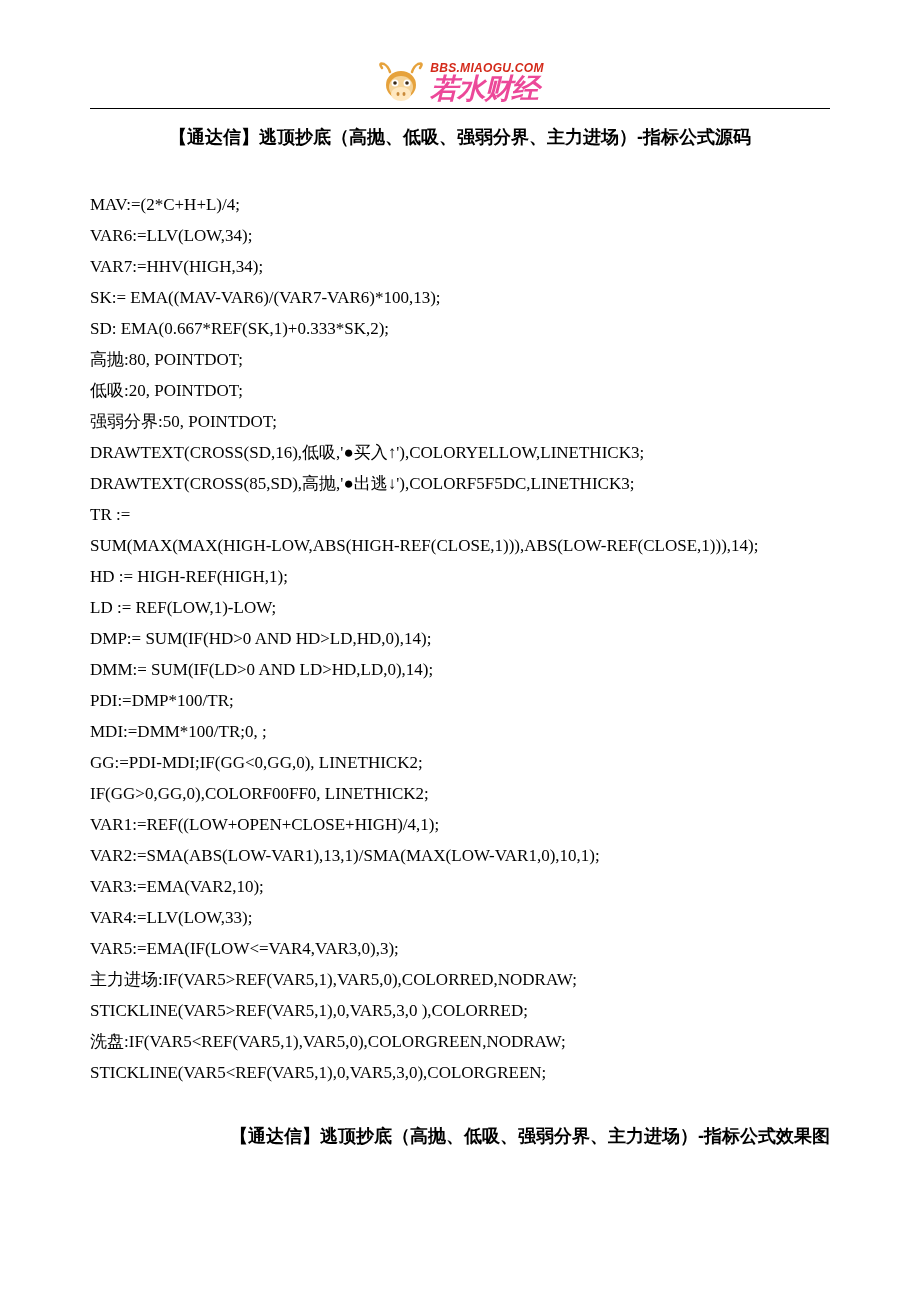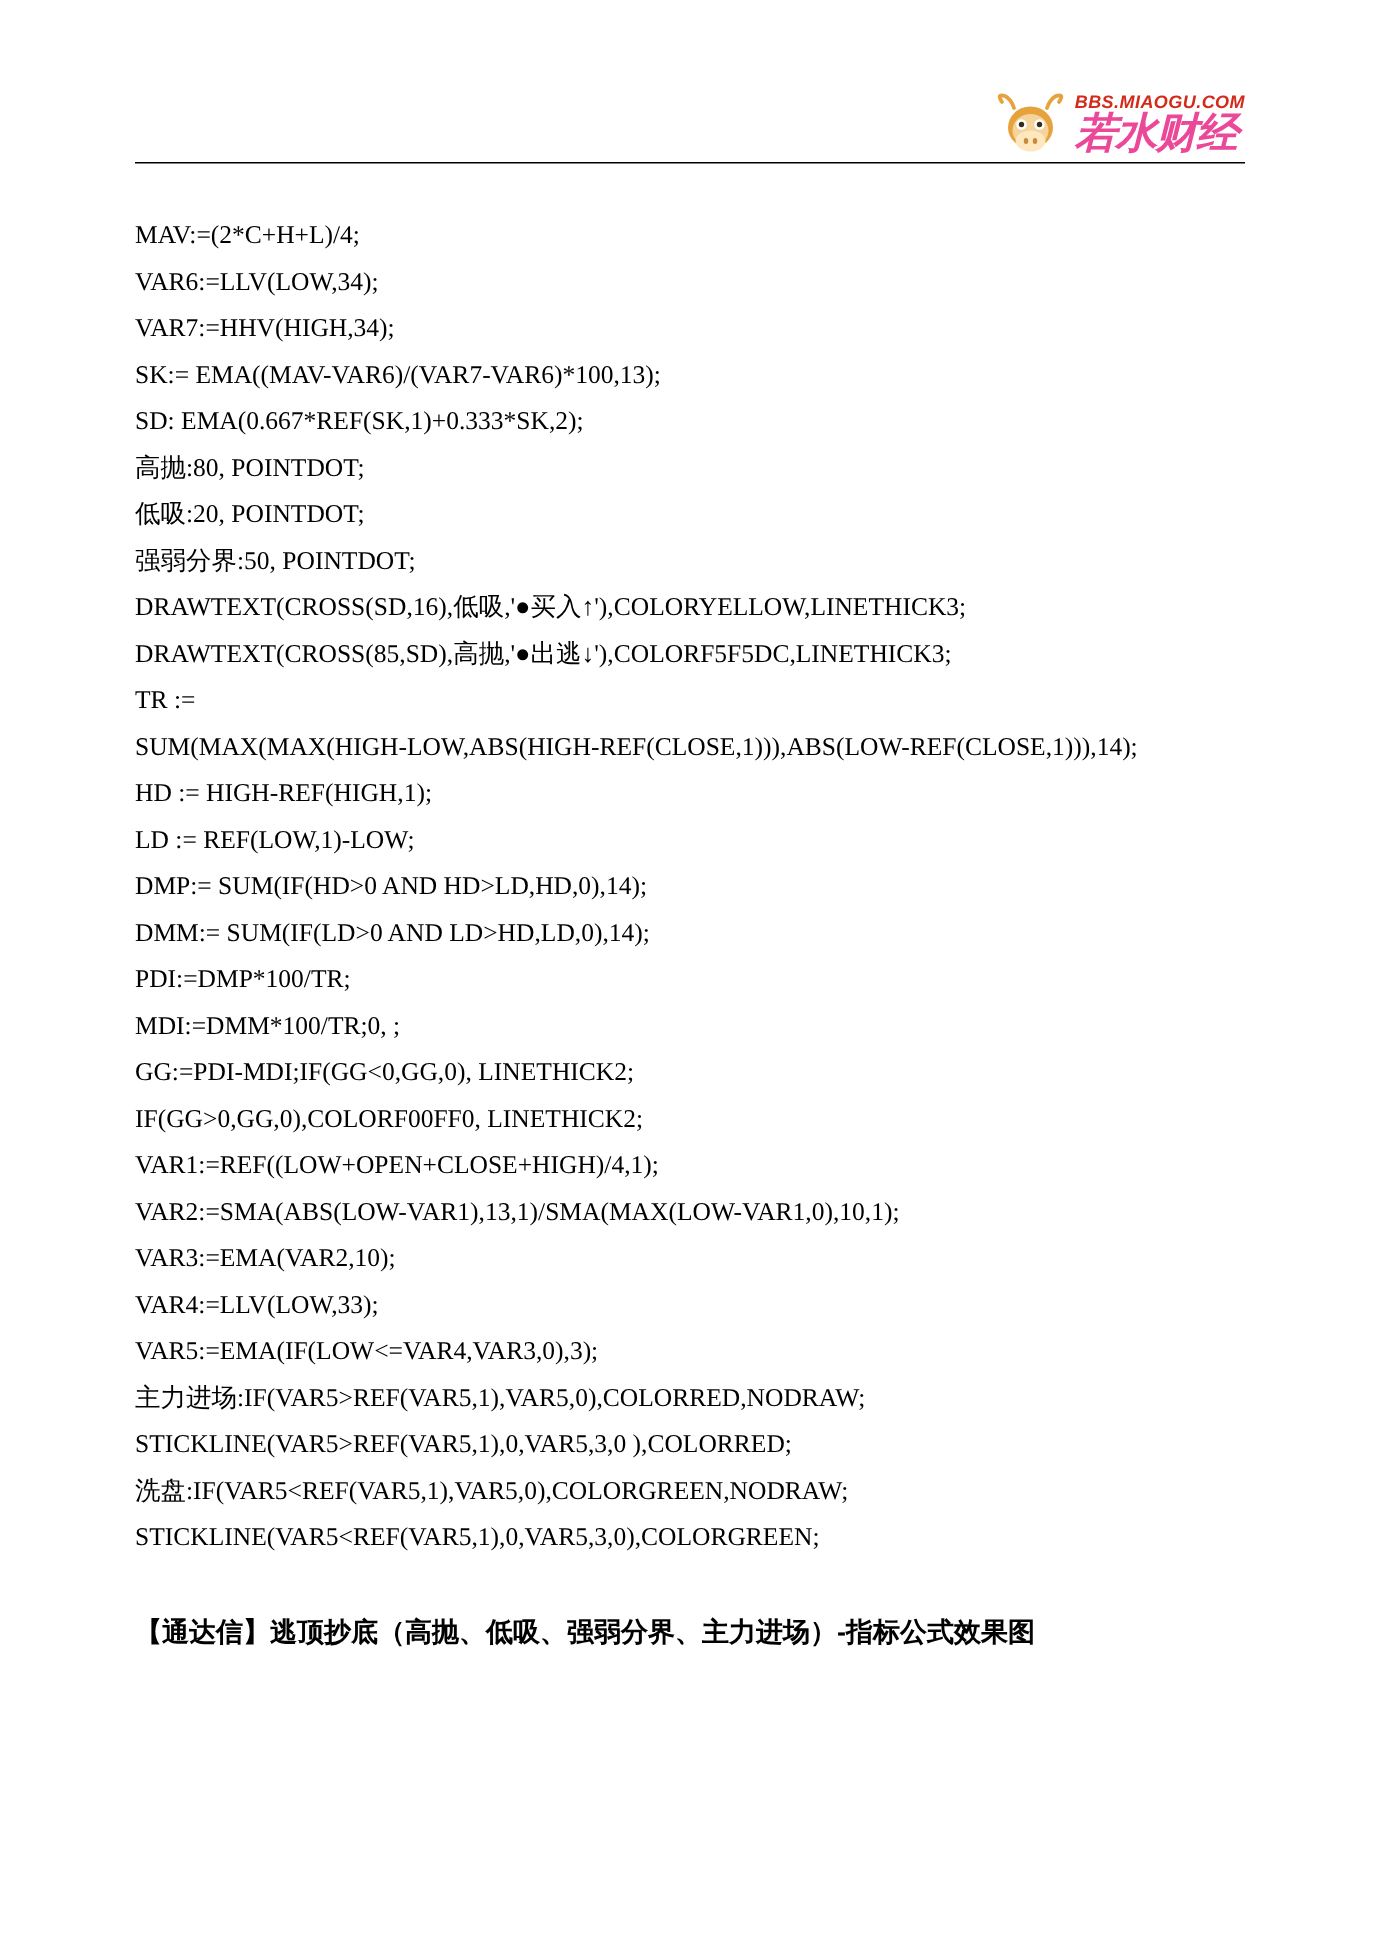--- a/index.html
+++ b/index.html
@@ -7,25 +7,25 @@
     padding: 0;
     background: #ffffff;
     font-family: "SimSun", "宋体", serif;
     width: 920px;
   }
   .page {
     padding: 60px 90px 60px 90px;
   }
   .header {
     display: flex;
-    justify-content: flex-end;
+    justify-content: center;
     align-items: flex-end;
     border-bottom: 1.5px solid #000;
     padding-bottom: 4px;
-    margin-bottom: 32px;
+    margin-bottom: 16px;
   }
   .logo {
     display: flex;
     align-items: center;
   }
   .logo-mascot {
     width: 50px;
     height: 44px;
     margin-right: 4px;
   }
@@ -54,21 +54,21 @@
   }
   .title {
     text-align: center;
     font-family: "Microsoft YaHei", "SimHei", sans-serif;
     font-weight: bold;
     font-size: 18px;
     color: #000;
     margin-bottom: 40px;
   }
   .title2 {
-    text-align: left;
+    text-align: right;
     font-family: "Microsoft YaHei", "SimHei", sans-serif;
     font-weight: bold;
     font-size: 18px;
     color: #000;
     margin-top: 36px;
   }
   .code {
     font-family: Liberation Serif, serif;
     font-size: 17px;
     color: #000;
@@ -97,20 +97,21 @@
         <ellipse cx="22" cy="34" rx="1.5" ry="2" fill="#c98a3a"></ellipse>
         <ellipse cx="28" cy="34" rx="1.5" ry="2" fill="#c98a3a"></ellipse>
       </svg>
       <div class="logo-text">
         <div class="logo-url">BBS.MIAOGU.COM</div>
         <div class="logo-cn">若水财经</div>
       </div>
     </div>
   </div>
 
+  <div class="title">【通达信】逃顶抄底（高抛、低吸、强弱分界、主力进场）-指标公式源码</div>
 
   <div class="code" id="code-container">MAV:=(2*C+H+L)/4;
 VAR6:=LLV(LOW,34);
 VAR7:=HHV(HIGH,34);
 SK:= EMA((MAV-VAR6)/(VAR7-VAR6)*100,13);
 SD: EMA(0.667*REF(SK,1)+0.333*SK,2);
 高抛:80, POINTDOT;
 低吸:20, POINTDOT;
 强弱分界:50, POINTDOT;
 DRAWTEXT(CROSS(SD,16),低吸,'●买入↑'),COLORYELLOW,LINETHICK3;

